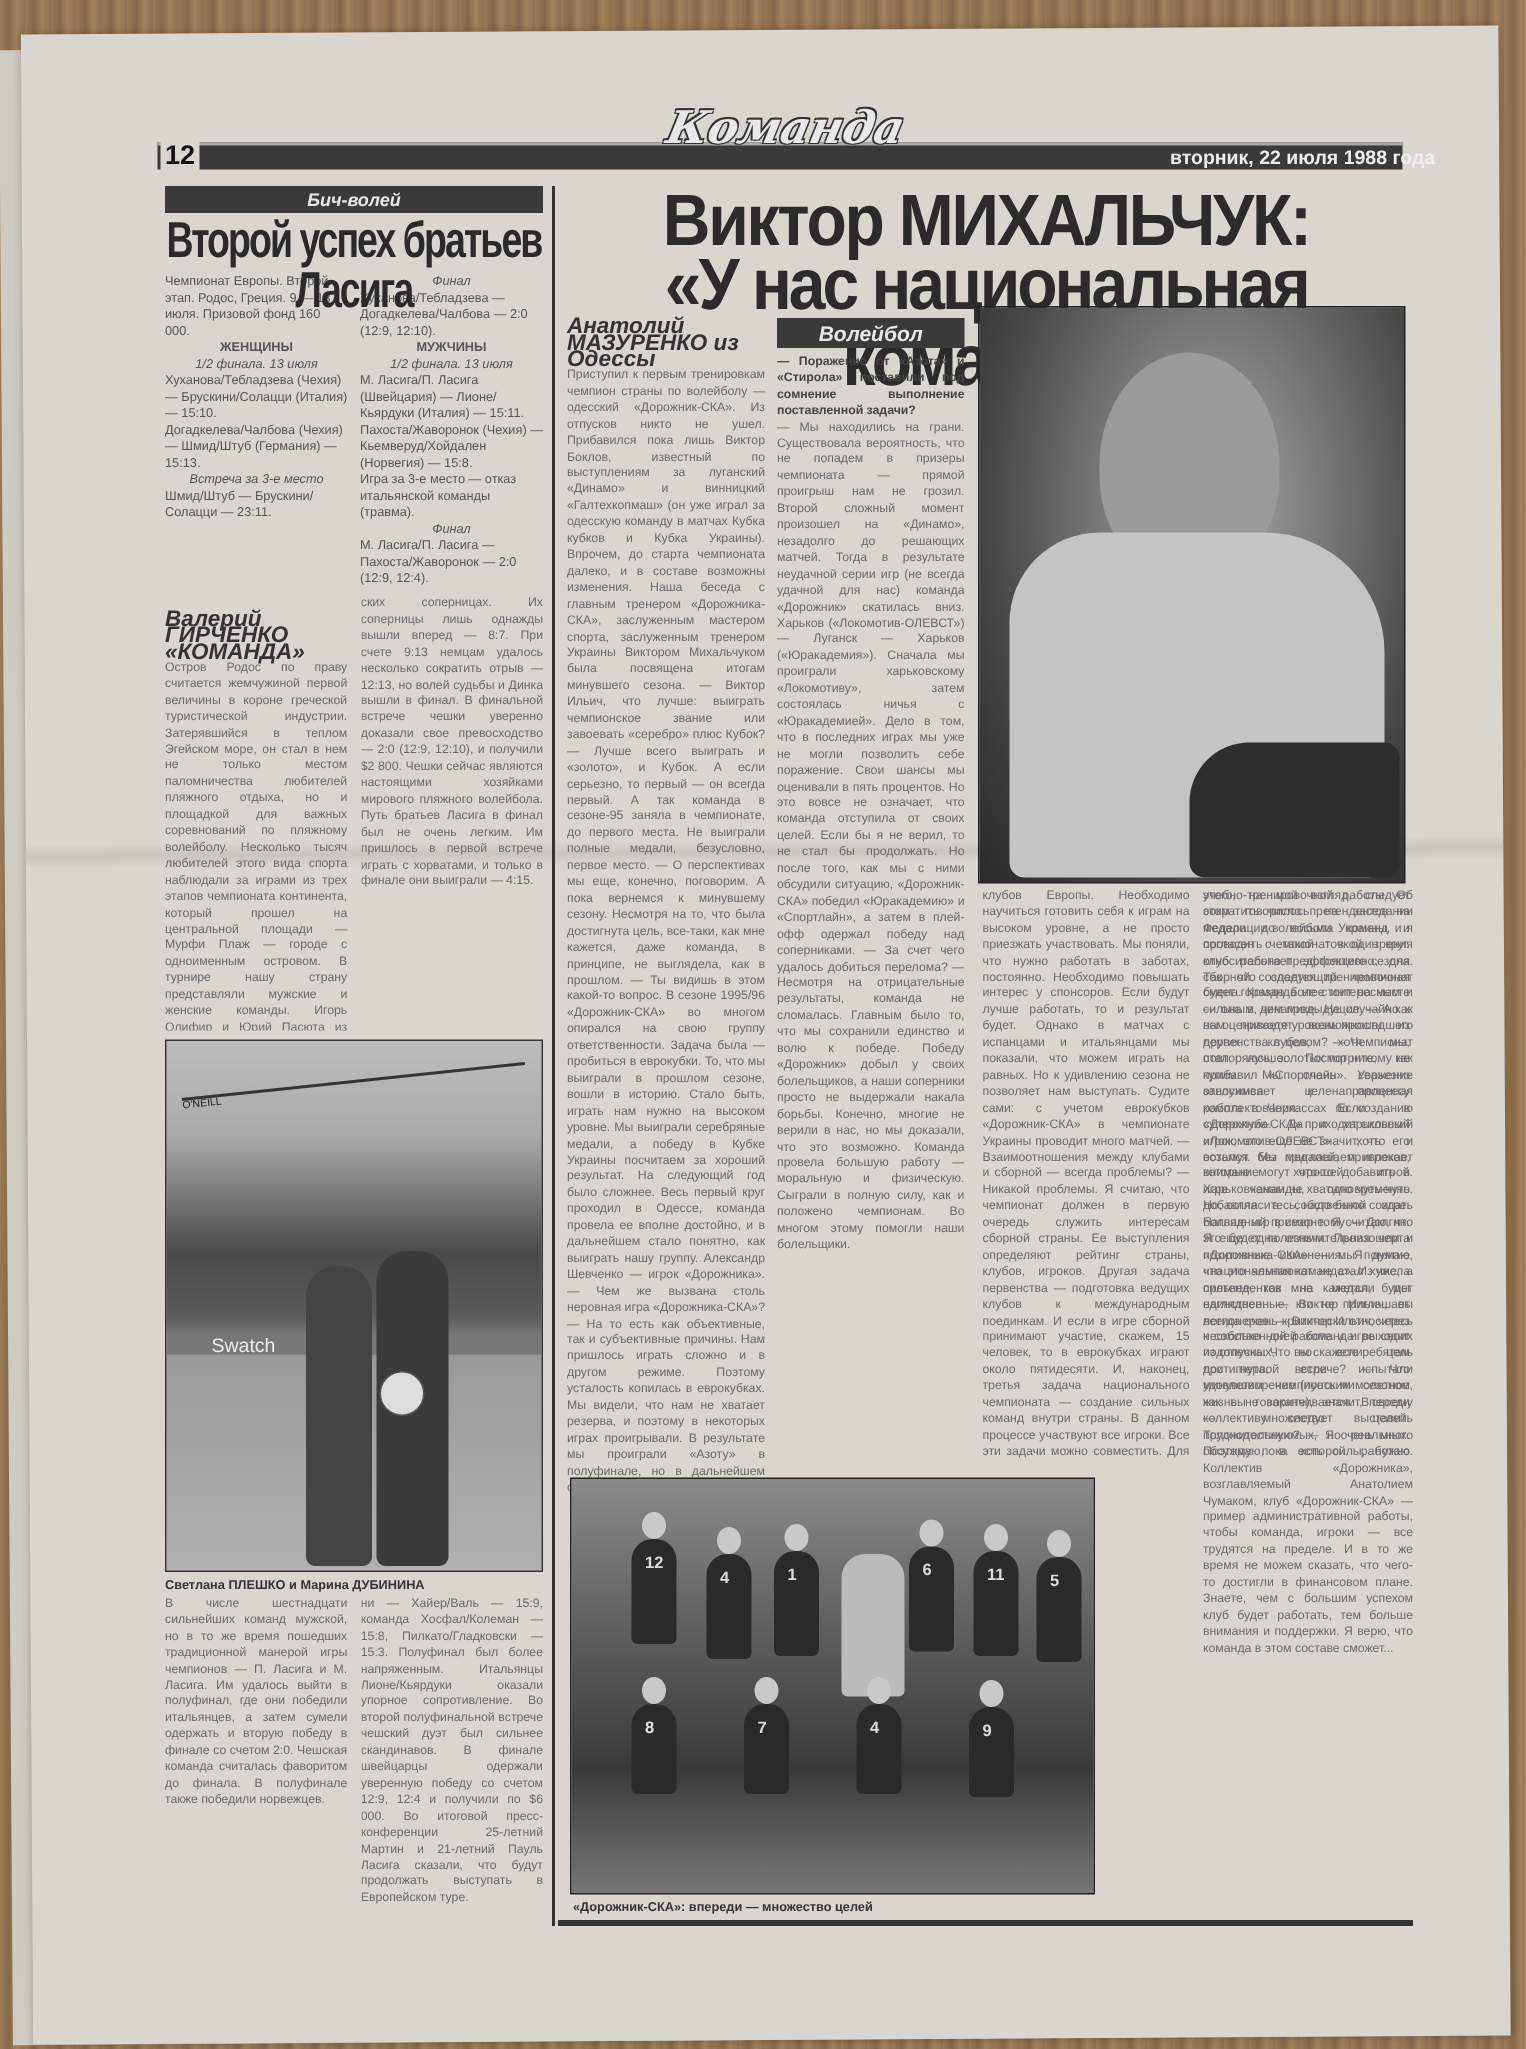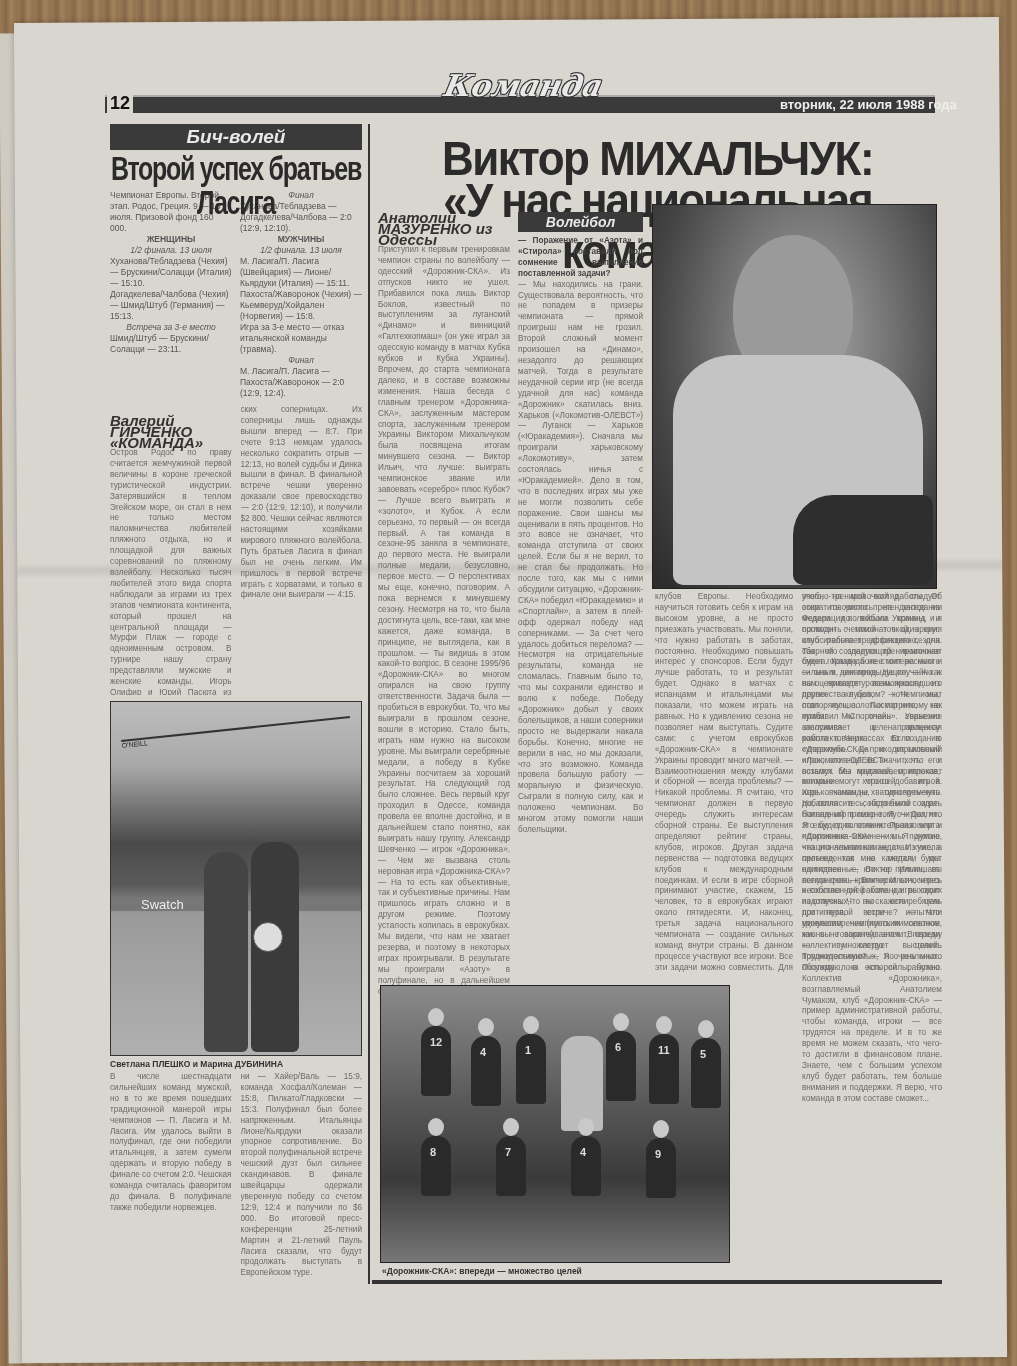--- a/index.html
+++ b/index.html
@@ -42,21 +42,21 @@
     }
     .date {
       position: absolute; left: 780px; top: 97px; color: #eee; font-weight: bold; font-size: 13px;
     }
     
     .left-col {
       position: absolute; left: 110px; top: 124px; width: 252px; height: 1185px;
     }
     .section-tab {
       background: #3a3a3a; color: #e8e8e8; font-style: italic; font-weight: bold;
-      font-size: 19px; text-align: center; padding: 2px 0; width: 100%;
+      font-size: 12px; text-align: center; padding: 2px 0; width: 100%;
     }
     .left-headline {
       font-family: "Liberation Sans", sans-serif; font-weight: bold; font-size: 25px;
       letter-spacing: -1.3px; color: #2a2a2a; text-align: center; margin: 2px 0 4px 0;
       transform: scaleY(1.35); transform-origin: top; height: 34px; line-height: 25px;
     }
     .results {
       display: flex; gap: 8px; font-size: 8.5px; color: #555; line-height: 11px; margin-top: 4px;
     }
     .results .col { flex: 1; }
@@ -68,21 +68,21 @@
       column-gap: 9px; overflow: hidden;
     }
     .two-col { column-count: 2; }
     .photo {
       background: #6d6d6d; position: relative; overflow: hidden; border: 1px solid #333;
     }
     .caption { font-size: 8.5px; font-weight: bold; color: #333; margin: 3px 0; }
     .vrule { position: absolute; width: 2px; background: #333; }
     
     .main-headline {
-      position: absolute; left: 370px; top: 136px; width: 575px; text-align: center;
+      position: absolute; left: 370px; top: 126px; width: 575px; text-align: center;
       font-weight: bold; color: #2b2b2b; font-family: "Liberation Sans", sans-serif;
     }
     .main-headline .l1 { font-size: 44px; letter-spacing: -1.5px; line-height: 44px; transform: scaleY(1.1); }
     .main-headline .l2 { font-size: 44px; letter-spacing: -2px; line-height: 46px; transform: scaleY(1.1); }
     .mid-col {
       position: absolute; left: 378px; top: 212px; width: 132px; height: 770px;
     }
     .q-col {
       position: absolute; left: 518px; top: 212px; width: 125px; height: 770px;
     }

